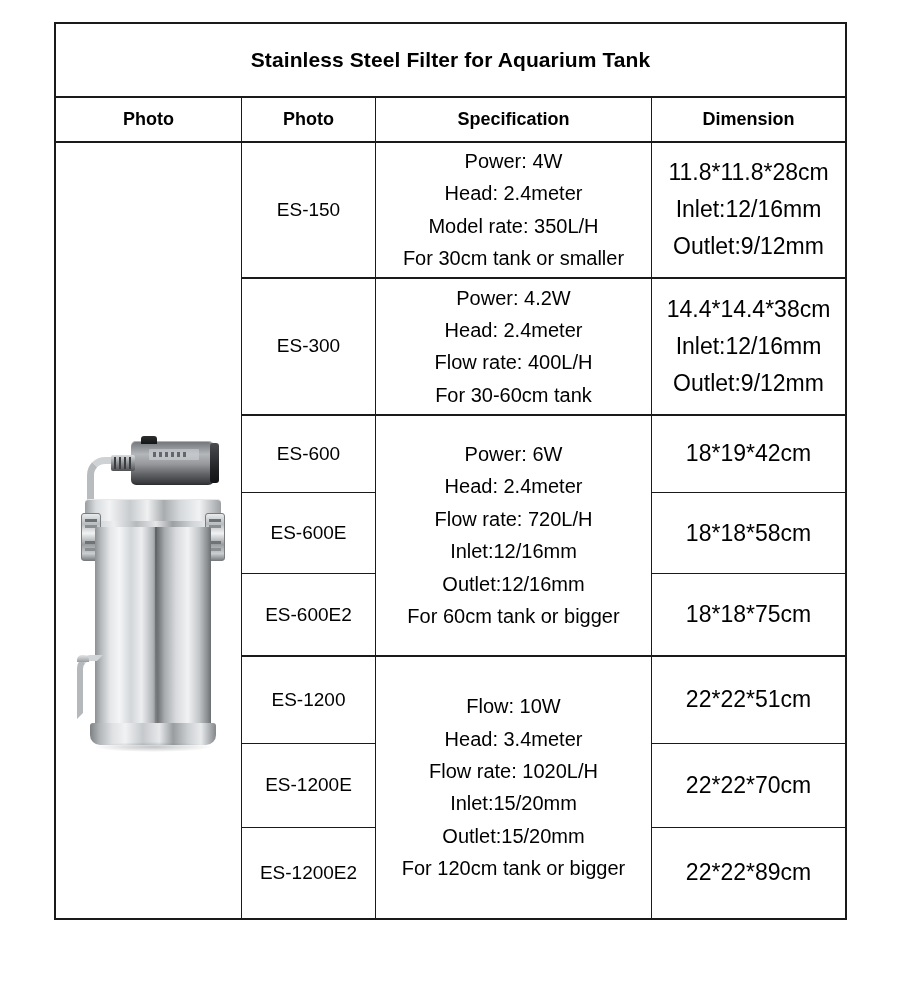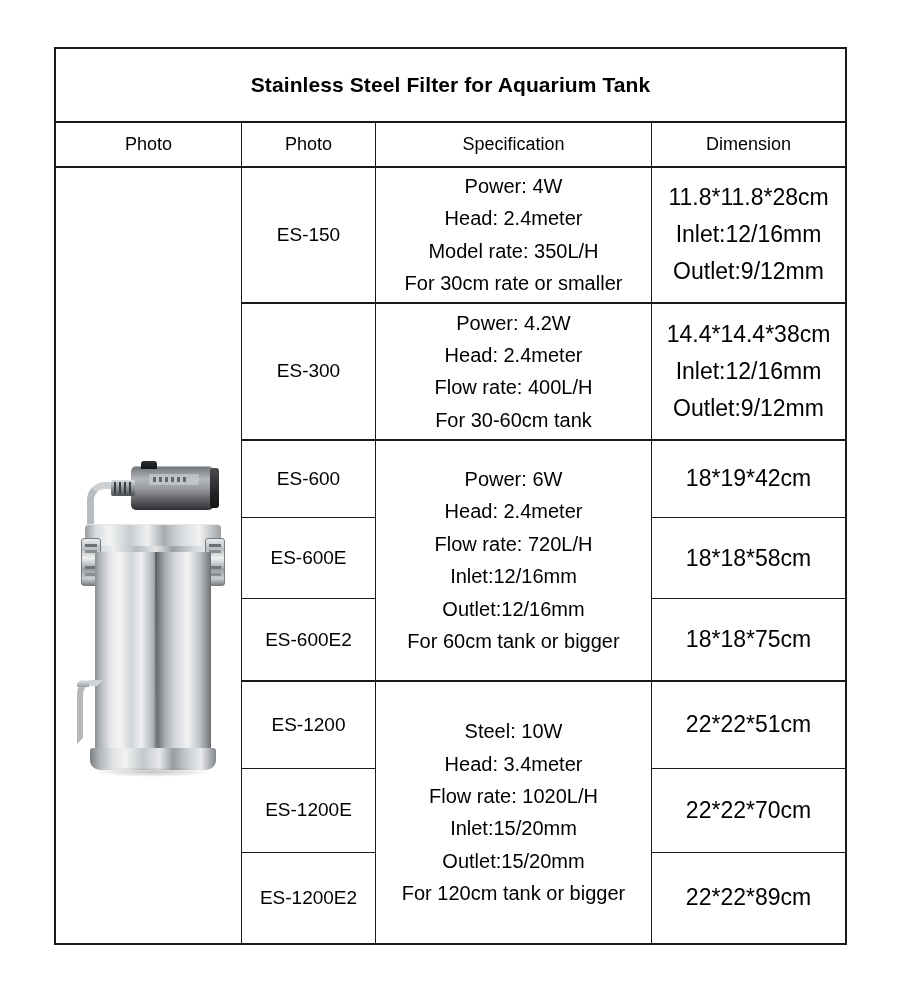--- a/index.html
+++ b/index.html
@@ -12,21 +12,21 @@
     height: 1000px;
     font-family: "Liberation Sans", sans-serif;
     color: #000000;
     position: relative;
     overflow: hidden;
   }
 
   #spec-sheet {
     position: absolute;
     left: 55px;
-    top: 48px;
+    top: 23px;
     width: 790px;
     height: 896px;
     box-sizing: border-box;
   }
 
   table.spec-table {
     width: 100%;
     height: 100%;
     border-collapse: collapse;
     table-layout: fixed;
@@ -49,21 +49,21 @@
   .title-cell {
     height: 72px;
     font-size: 21px;
     font-weight: bold;
     letter-spacing: 0.1px;
   }
 
   .header-cell {
     height: 42px;
     font-size: 18px;
-    font-weight: normal;
+    font-weight: bold;
     border-top: 2px solid #1a1a1a !important;
     border-bottom: 2px solid #1a1a1a !important;
   }
 
   .model-cell {
     font-size: 19px;
     white-space: nowrap;
   }
 
   .dim-cell {
@@ -372,21 +372,21 @@
             </div>
           </div>
         </td>
 
         <td class="model-cell" style="height:134px">ES-150</td>
 
         <td class="spec-cell">
           <span class="line">Power: 4W</span>
           <span class="line">Head: 2.4meter</span>
           <span class="line">Model rate: 350L/H</span>
-          <span class="line">For 30cm rate or smaller</span>
+          <span class="line">For 30cm tank or smaller</span>
         </td>
 
         <td class="dim-cell">
           <span class="line">11.8*11.8*28cm</span>
           <span class="line">Inlet:12/16mm</span>
           <span class="line">Outlet:9/12mm</span>
         </td>
       </tr>
 
       <tr>
@@ -434,21 +434,21 @@
         <td class="model-cell grp-bottom" style="height:80px">ES-600E2</td>
         <td class="dim-cell grp-bottom">
           <span class="line">18*18*75cm</span>
         </td>
       </tr>
 
       <tr>
         <td class="model-cell grp-top" style="height:86px">ES-1200</td>
 
         <td class="spec-cell grp-top" rowspan="3">
-          <span class="line">Steel: 10W</span>
+          <span class="line">Flow: 10W</span>
           <span class="line">Head: 3.4meter</span>
           <span class="line">Flow rate: 1020L/H</span>
           <span class="line">Inlet:15/20mm</span>
           <span class="line">Outlet:15/20mm</span>
           <span class="line">For 120cm tank or bigger</span>
         </td>
 
         <td class="dim-cell grp-top">
           <span class="line">22*22*51cm</span>
         </td>

